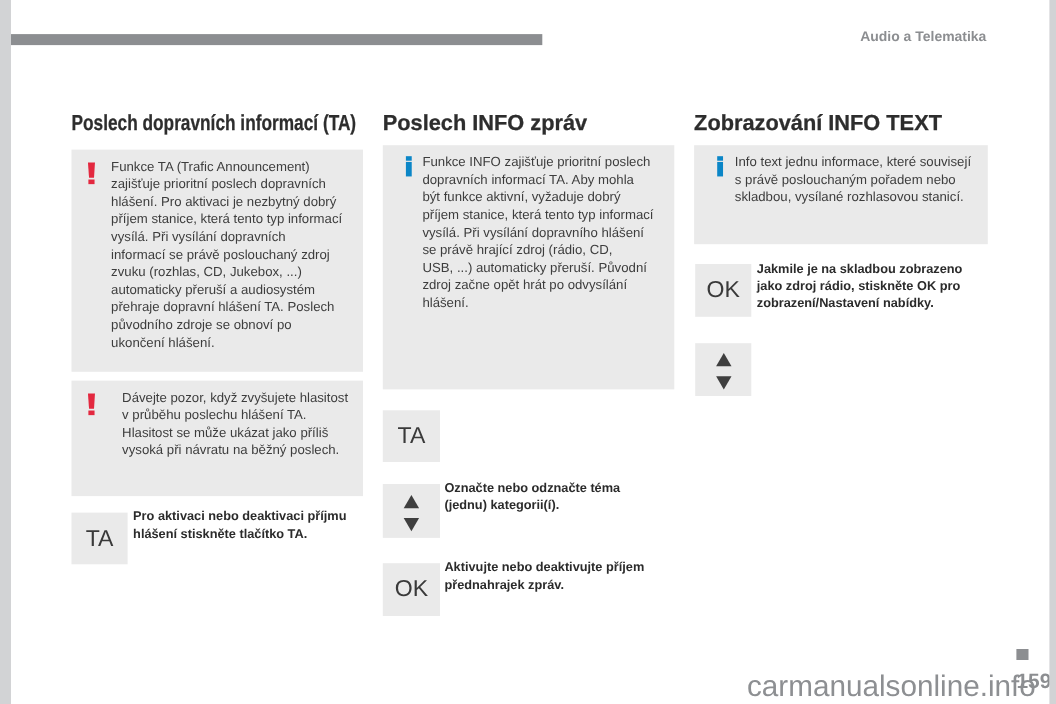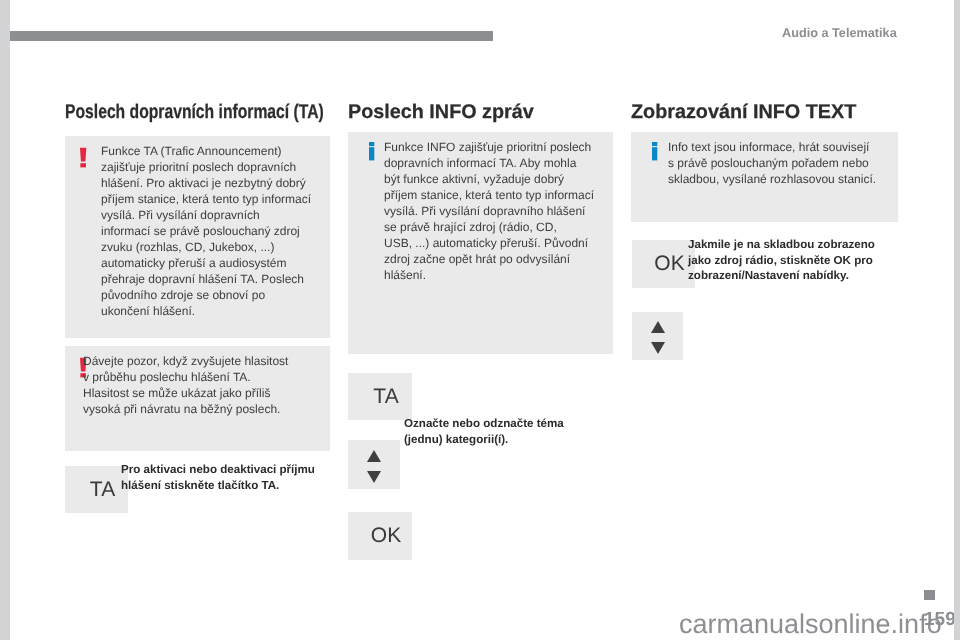--- a/index.html
+++ b/index.html
@@ -19,21 +19,21 @@
       -webkit-text-stroke:0.25px #2d2d2d;}
 
   
   .note{position:absolute;background:#eaeaea;box-sizing:border-box;}
   .notetext{position:absolute;font-size:12px;line-height:16px;color:#3d3d3d;white-space:pre;}
   .bang{position:absolute;width:12px;height:26px;}
   .infoi{position:absolute;width:14px;height:26px;}
 
   
   .key{position:absolute;background:#eaeaea;display:flex;align-items:center;
-       justify-content:center;color:#3a3a3a;font-size:21px;letter-spacing:0px;padding-left:12px;}
+       justify-content:center;color:#3a3a3a;font-size:21px;letter-spacing:0px;}
   .arrows{position:absolute;background:#eaeaea;}
   .arrows .tri{position:absolute;left:50%;transform:translateX(-50%);width:0;height:0;}
   .arrows .up{border-left:7.5px solid transparent;border-right:7.5px solid transparent;border-bottom:12px solid #3f3f3f;}
   .arrows .dn{border-left:7.5px solid transparent;border-right:7.5px solid transparent;border-top:12px solid #3f3f3f;}
   .steptext{position:absolute;font-weight:bold;font-size:11.6px;line-height:15.6px;color:#2b2b2b;white-space:pre;}
 
   .pagenum{position:absolute;left:914px;top:609px;font-size:19px;color:#8c8e91;font-weight:bold;}
   .sqmark{position:absolute;left:914px;top:590px;width:11px;height:10px;background:#8c8e91;}
   .wm{position:absolute;left:679px;top:609px;font-size:27px;color:#8d8f92;letter-spacing:0px;white-space:nowrap;}
 </style>
@@ -62,21 +62,21 @@
 automaticky přeruší a audiosystém
 přehraje dopravní hlášení TA. Poslech
 původního zdroje se obnoví po
 ukončení hlášení.</div>
 
   <div class="note" style="left:55px;top:346px;width:265px;height:105px"></div>
   <div class="bang" style="left:67px;top:354px"><svg width="12" height="26" viewBox="0 0 12 26">
         <path d="M2.95 3.8 H9.35 L8.45 17.5 H3.95 Z" fill="#e3283f"></path>
         <rect x="3.35" y="19.2" width="5.6" height="4.2" fill="#e3283f"></rect>
       </svg></div>
-  <div class="notetext" style="left:73px;top:353px;width:220px">Dávejte pozor, když zvyšujete hlasitost
+  <div class="notetext" style="left:101px;top:353px;width:220px">Dávejte pozor, když zvyšujete hlasitost
 v průběhu poslechu hlášení TA.
 Hlasitost se může ukázat jako příliš
 vysoká při návratu na běžný poslech.</div>
 
   <div class="key" style="left:55px;top:466px;width:51px;height:47px">TA</div>
   <div class="steptext" style="left:111px;top:462px;width:200px">Pro aktivaci nebo deaktivaci příjmu
 hlášení stiskněte tlačítko TA.</div>
 
   <div class="h2" style="left:338px;top:101px">Poslech INFO zpráv</div>
 
@@ -94,33 +94,35 @@
 USB, ...) automaticky přeruší. Původní
 zdroj začne opět hrát po odvysílání
 hlášení.</div>
 
   <div class="key" style="left:338px;top:373px;width:52px;height:47px">TA</div>
 
   <div class="arrows" style="left:338px;top:440px;width:52px;height:49px">
     <div class="tri up" style="top:9.5px"></div>
     <div class="tri dn" style="top:30.5px"></div>
   </div>
-  <div class="steptext" style="left:394px;top:416px;width:200px">Označte nebo odznačte téma
+  <div class="steptext" style="left:394px;top:436px;width:200px">Označte nebo odznačte téma
 (jednu) kategorii(í).</div>
 
   <div class="key" style="left:338px;top:512px;width:52px;height:48px">OK</div>
+  <div class="steptext" style="left:394px;top:508px;width:200px">Aktivujte nebo deaktivujte příjem
+přednahrajek zpráv.</div>
 
   <div class="h2" style="left:621px;top:101px">Zobrazování INFO TEXT</div>
 
   <div class="note" style="left:621px;top:132px;width:267px;height:90px"></div>
   <div class="infoi" style="left:635px;top:140px"><svg width="14" height="26" viewBox="0 0 14 26">
         <rect x="7.0" y="2.0" width="5.3" height="4.1" fill="#0b86c7"></rect>
         <rect x="7.0" y="7.2" width="5.3" height="13.2" fill="#0b86c7"></rect>
       </svg></div>
-  <div class="notetext" style="left:658px;top:139px;width:230px">Info text jsou informace, hrát souvisejí
+  <div class="notetext" style="left:658px;top:139px;width:230px">Info text jednu informace, které souvisejí
 s právě poslouchaným pořadem nebo
 skladbou, vysílané rozhlasovou stanicí.</div>
 
   <div class="key" style="left:622px;top:240px;width:51px;height:48px">OK</div>
   <div class="steptext" style="left:678px;top:237px;width:205px">Jakmile je na skladbou zobrazeno
 jako zdroj rádio, stiskněte OK pro
 zobrazení/Nastavení nabídky.</div>
 
   <div class="arrows" style="left:622px;top:312px;width:51px;height:48px">
     <div class="tri up" style="top:8.5px"></div>

